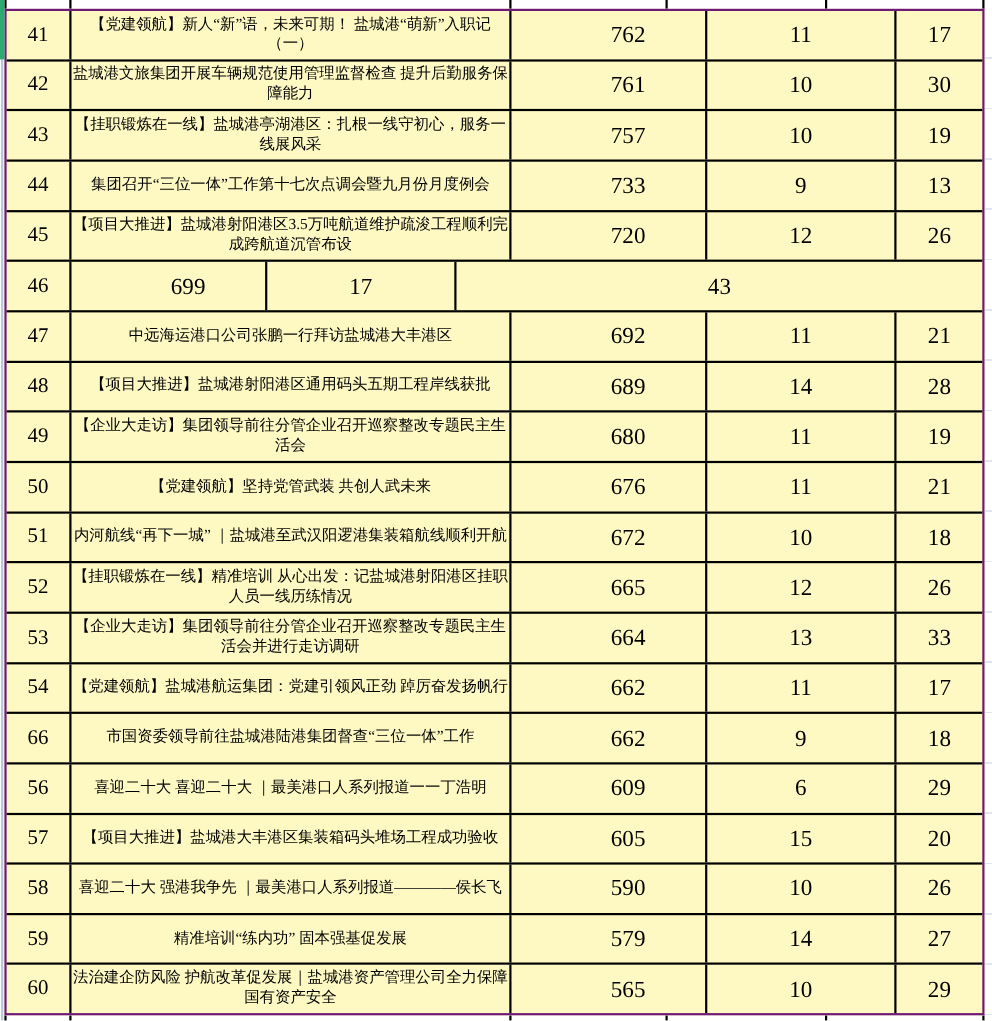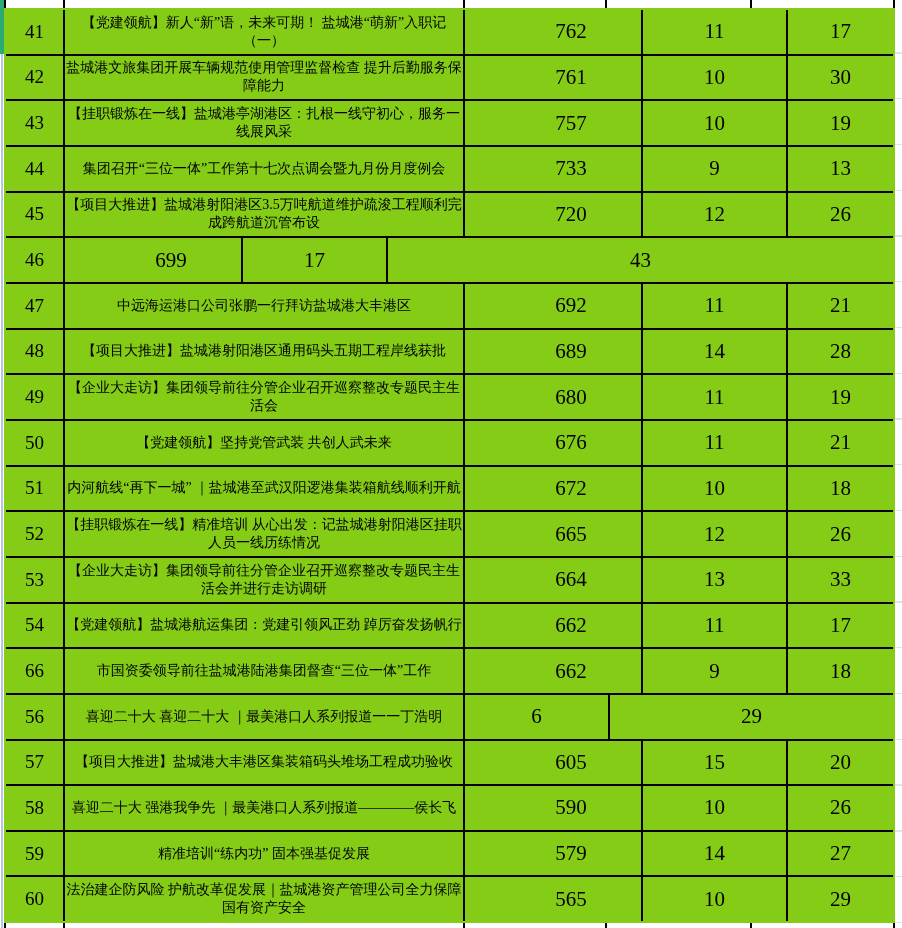--- a/index.html
+++ b/index.html
@@ -17,34 +17,34 @@
     background:repeating-linear-gradient(to bottom,transparent 0 44.25px,#dde6ef 44.25px 45.75px);
   }
   
   .stub{position:absolute;width:2px;background:#000;}
   .stub.top{top:0;height:8px;}
   .stub.bot{top:923px;height:5px;}
   .sx0{left:4px}.sx1{left:63px}.sx2{left:463px}.sx3{left:605px}.sx4{left:750px}.sx5{left:893px}
   
   .grid{
     position:absolute;left:4px;top:8px;width:891px;height:915px;
-    border:2px solid #84cc16;box-sizing:border-box;background:#84cc16;z-index:2;
+    border:2px solid #701a75;box-sizing:border-box;background:#fef9c3;z-index:2;
   }
   .tbody{display:flex;flex-direction:column;width:100%;height:100%;}
   .row{flex:1;display:flex;border-bottom:2px solid #000;box-sizing:border-box;min-height:0;}
   .row:last-child{border-bottom:none;}
   .cell{
     display:flex;align-items:center;justify-content:center;text-align:center;
     border-right:2px solid #000;box-sizing:border-box;overflow:hidden;padding:0 1px;
   }
   .cell:last-child{border-right:none;}
   .ca{width:59px;font-size:19px;}
   .cb{width:400px;font-size:14px;line-height:18px;}
   .cc{width:142px;font-size:21px;margin-left:36px;}
-  .cd{width:145px;font-size:21px;}
+  .cd{width:172px;font-size:21px;}
   .ce{flex:1;font-size:21px;}
 </style>
 </head>
 <body>
 
 <div class="stage">
   <div class="gridline-left" style="background: rgb(181, 199, 218);"></div>
   <div class="sel-bar" style="background: rgb(43, 171, 114);"></div>
 
   <div class="stub top sx0"></div>
@@ -317,20 +317,23 @@
       <span>18</span>
     </div>
   </div>
         <div class="row">
     <div class="cell ca">
       <span>56</span>
     </div>
     <div class="cell cb">
       <span>喜迎二十大 喜迎二十大 ｜最美港口人系列报道一一丁浩明</span>
     </div>
+    <div class="cell cc">
+      <span>609</span>
+    </div>
     <div class="cell cd">
       <span>6</span>
     </div>
     <div class="cell ce">
       <span>29</span>
     </div>
   </div>
         <div class="row">
     <div class="cell ca">
       <span>57</span>

